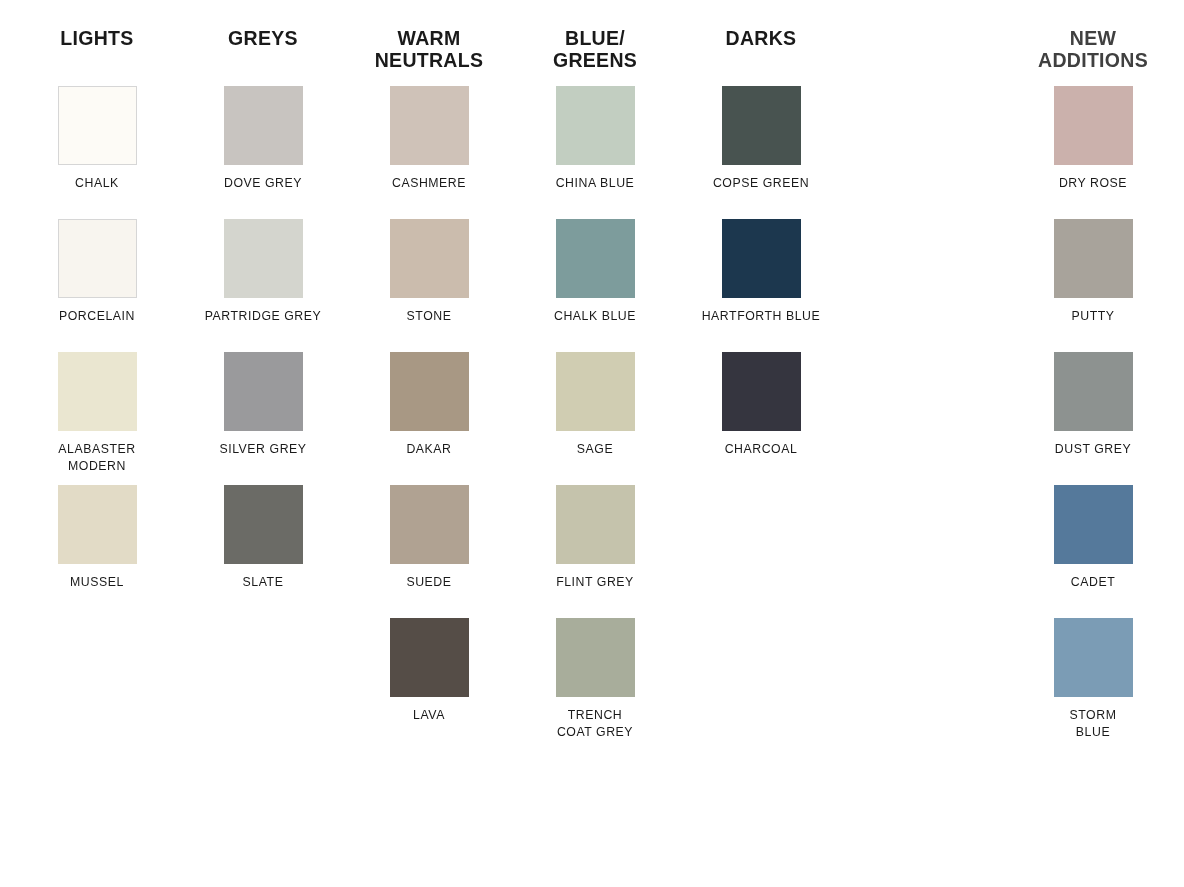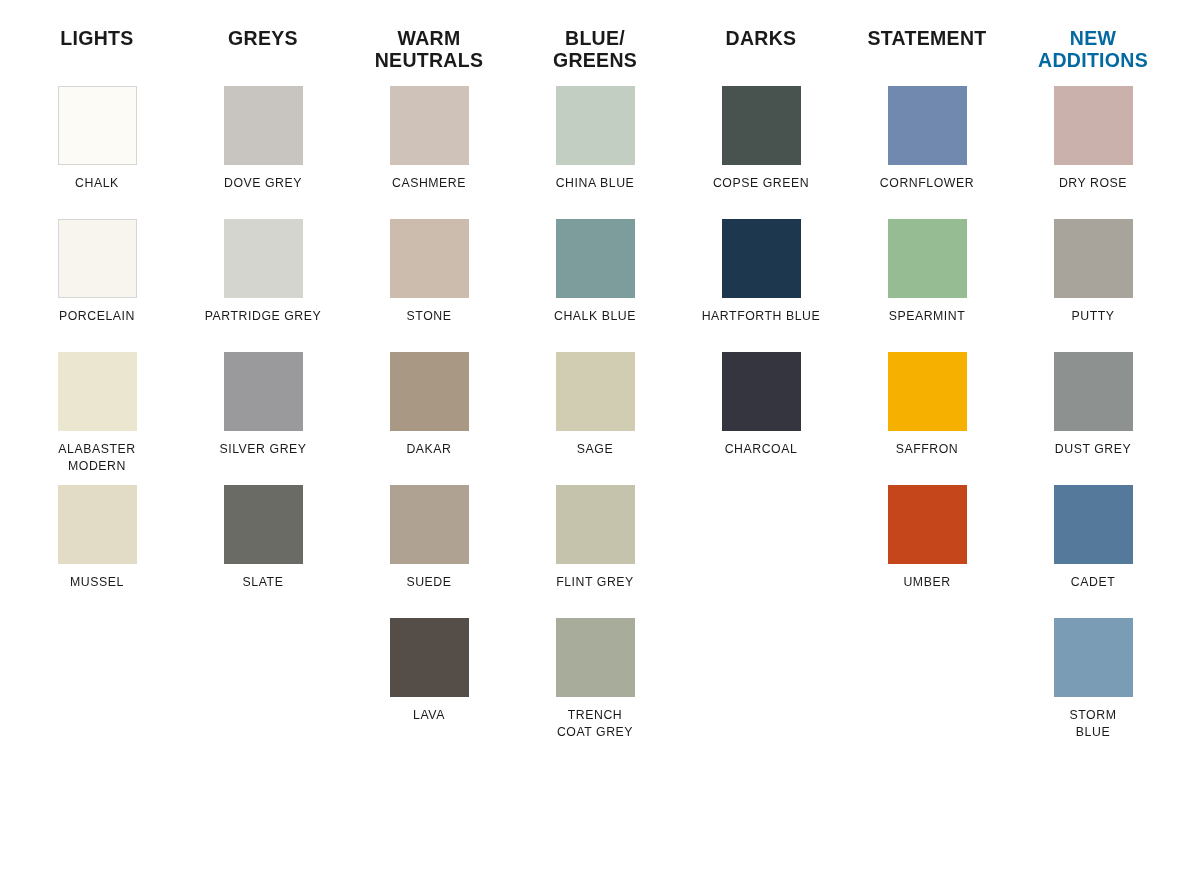--- a/index.html
+++ b/index.html
@@ -208,42 +208,23 @@
             <div class="swatch-chip" style="background: rgb(28, 55, 78);"></div>
             <div class="swatch-label">HARTFORTH BLUE</div>
           </div>
           <div class="swatch-cell">
             <div class="swatch-chip" style="background: rgb(53, 53, 63);"></div>
             <div class="swatch-label">CHARCOAL</div>
           </div>
         </div>
       </div>
       <div class="column">
-        <div class="column-header">STATEMENT</div>
-        <div class="swatch-list">
-          <div class="swatch-cell">
-            <div class="swatch-chip" style="background: rgb(113, 137, 174);"></div>
-            <div class="swatch-label">CORNFLOWER</div>
-          </div>
-          <div class="swatch-cell">
-            <div class="swatch-chip" style="background: rgb(149, 188, 146);"></div>
-            <div class="swatch-label">SPEARMINT</div>
-          </div>
-          <div class="swatch-cell">
-            <div class="swatch-chip" style="background: rgb(245, 176, 0);"></div>
-            <div class="swatch-label">SAFFRON</div>
-          </div>
-          <div class="swatch-cell">
-            <div class="swatch-chip" style="background: rgb(197, 70, 26);"></div>
-            <div class="swatch-label">UMBER</div>
-          </div>
-        </div>
       </div>
       <div class="column accent">
-        <div class="column-header" style="color: #0369a1;">NEW
+        <div class="column-header" style="color: #404040;">NEW
 ADDITIONS</div>
         <div class="swatch-list">
           <div class="swatch-cell">
             <div class="swatch-chip" style="background: rgb(203, 177, 172);"></div>
             <div class="swatch-label">DRY ROSE</div>
           </div>
           <div class="swatch-cell">
             <div class="swatch-chip" style="background: rgb(168, 163, 155);"></div>
             <div class="swatch-label">PUTTY</div>
           </div>

